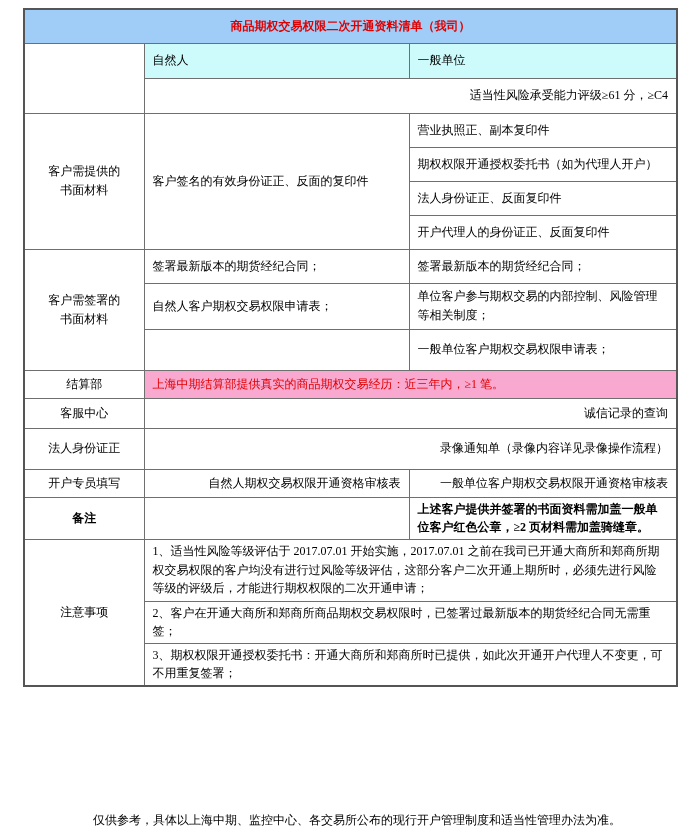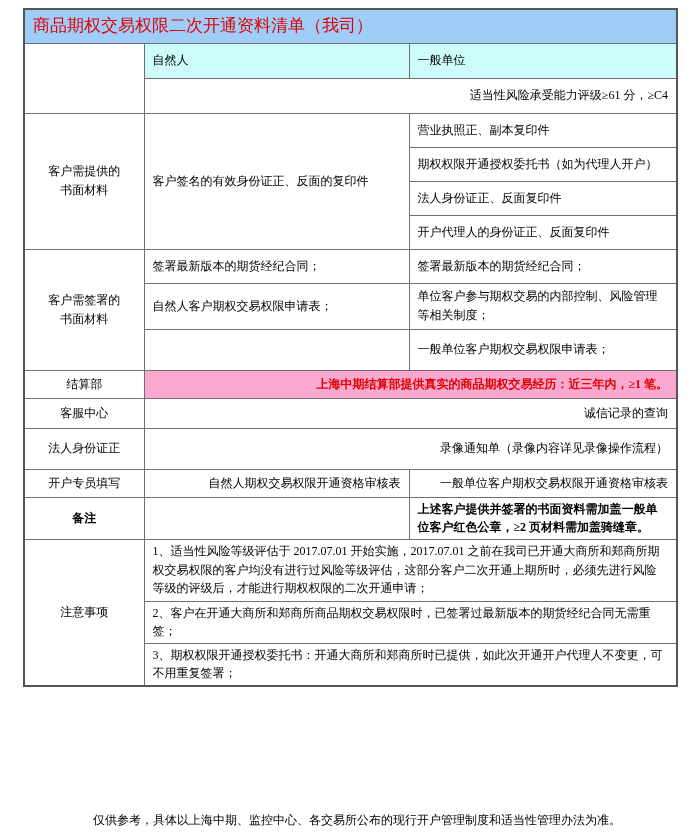--- a/index.html
+++ b/index.html
@@ -13,30 +13,30 @@
     border:2px solid #555555;
   }
   td{
     border:1px solid var(--border,#6f6f6f);
     font-size:12px;line-height:1.55;
     padding:2px 8px;vertical-align:middle;overflow:hidden;
   }
   .c-title{
     background:var(--title-bg,#9FCDF8);
     color:var(--accent-text,#E00000);
-    font-weight:normal;font-size:17px;text-align:left;
+    font-weight:bold;font-size:12px;text-align:center;
   }
   .c-colhead{background:var(--header-bg,#CDFAFA);text-align:left;}
   .c-label{text-align:center;white-space:pre-line;}
   .c-left{text-align:left;}
   .c-center{text-align:right;}
   .c-pink{
     background:var(--highlight-bg,#F9A8D0);
     color:var(--accent-text,#E00000);
-    font-weight:bold;text-align:right;
+    font-weight:normal;text-align:left;
   }
   tr.rh34{height:34px;} tr.rh35{height:35px;} tr.rh46{height:46px;}
   tr.rh31{height:41px;} tr.rh28{height:28px;}  tr.rh30{height:30px;}
   tr.rh42{height:42px;font-weight:bold;} tr.rh62{height:62px;} tr.rh32{height:32px;}
   tr.rh40{height:40px;}
   .footer{
     position:absolute;left:7px;top:812px;width:700px;
     text-align:center;font-size:12px;
   }
 </style>

